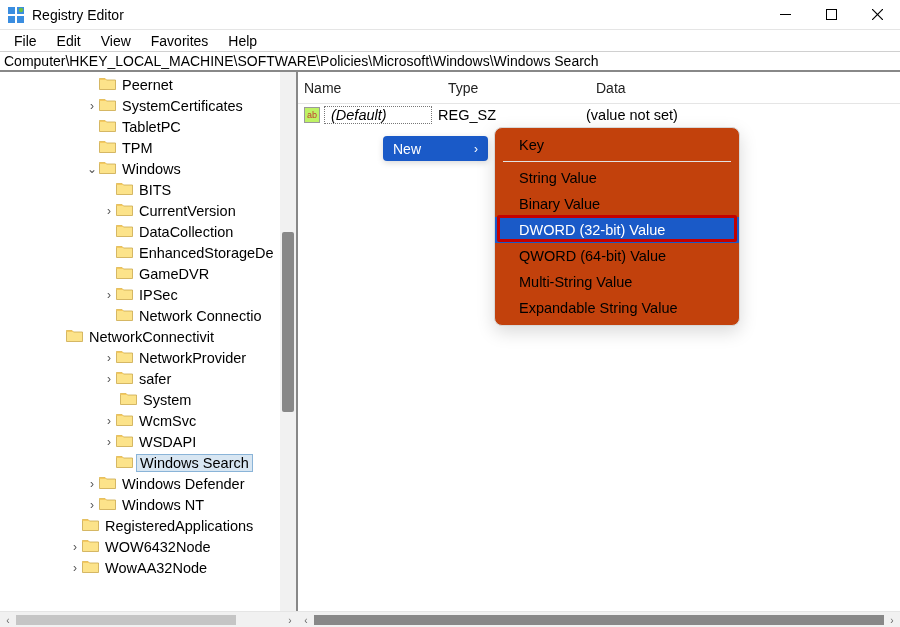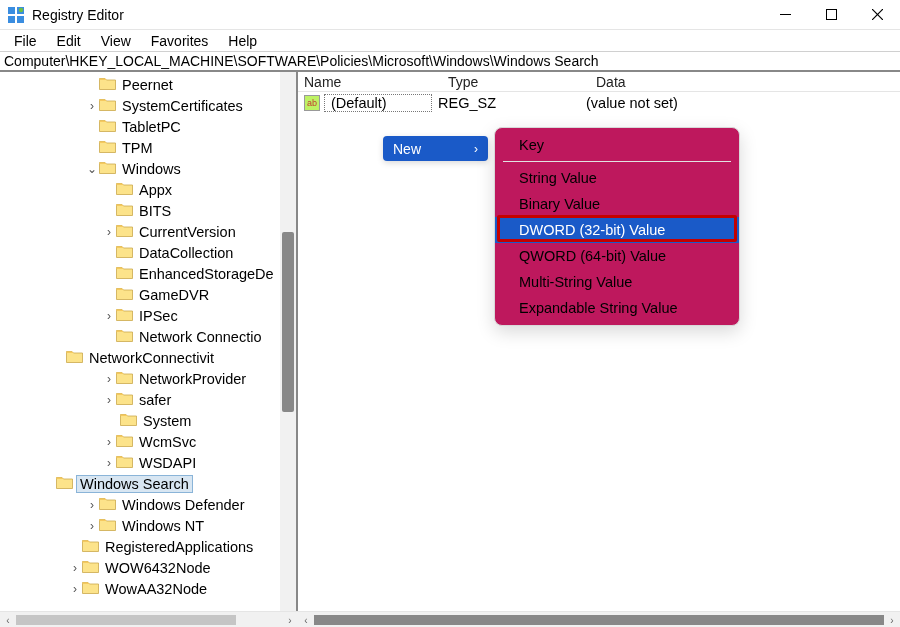--- a/index.html
+++ b/index.html
@@ -29,36 +29,36 @@
   
   .tree { padding-top: 2px; }
   .node { display: flex; align-items: center; height: 21px; white-space: nowrap; }
   .expander { width: 14px; text-align: center; color: #555; font-size: 12px; }
   .expander.blank { visibility: hidden; }
   .folder-icon { width: 17px; height: 14px; margin-right: 4px; }
   .node-label { font-size: 14.5px; color: #000; padding: 0 2px; }
   .node.selected .node-label { background: #d8e6f2; border: 1px solid #8ab4d8; padding: 0 3px; margin-left: -1px; }
 
   
-  .list-header { height: 20px; display: flex; align-items: center; border-bottom: 1px solid #e5e5e5; }
+  .list-header { height: 32px; display: flex; align-items: center; border-bottom: 1px solid #e5e5e5; }
   .col { padding: 0 6px; font-size: 14px; color: #222; }
   .col.name { width: 144px; }
   .col.type { width: 148px; }
   .col.data { flex: 1; }
 
   .list-row { height: 22px; display: flex; align-items: center; }
   .list-row .cell { font-size: 14.5px; padding: 0 6px; }
   .str-icon { width:16px; height:16px; margin: 0 4px 0 6px; display:flex; align-items:center; justify-content:center; border:1px solid #999; background:#bef264; font-size:9px; color:#c04030; line-height:1; }
-  .default-name { border: 1px dotted #777; padding: 0 3px; }
+  .default-name { border: 1px dotted #777; padding: 0 3px; font-style: italic; }
 
   
   .ctx-parent { position: absolute; left: 85px; top: 64px; width: 105px; height: 25px; background: #1a5ac8; border-radius: 4px; display: flex; align-items: center; color: #fff; padding: 0 10px; justify-content: space-between; box-shadow: 0 2px 6px rgba(0,0,0,0.15); }
   .ctx-parent .chev { font-size: 12px; }
 
-  .ctx-menu { position: absolute; left: 196px; top: 55px; width: 246px; background: #be185d; border: 1px solid #d8d8d8; border-radius: 8px; box-shadow: 0 6px 18px rgba(0,0,0,0.15); padding: 4px 0; }
+  .ctx-menu { position: absolute; left: 196px; top: 55px; width: 246px; background: #c2410c; border: 1px solid #d8d8d8; border-radius: 8px; box-shadow: 0 6px 18px rgba(0,0,0,0.15); padding: 4px 0; }
   .ctx-item { height: 26px; display: flex; align-items: center; padding: 0 24px; font-size: 14.5px; color: #000; }
   .ctx-sep { height: 1px; background: #e2e2e2; margin: 3px 8px; }
   .ctx-item.hl-inner { background: #1a5ac8; color: #fff; }
   .ctx-item.hl-border { border: 3px solid #c40000; position:absolute; left:2px; right:2px; top:-2px; height:27px; border-radius:2px; pointer-events:none; }
   .vscroll-pane { position:absolute; right:0; top:0; bottom:0; width:16px; background:#f1f1f1; }
   .vscroll-pane .thumb { position:absolute; left:2px; width:12px; background:#888; border-radius:2px; }
 
   .bottom-scroll { position:absolute; left:0; right:0; bottom:0; height:16px; display:flex; }
   .bottom-scroll .seg { background:#f1f1f1; position:relative; border-top:1px solid #e5e5e5; }
   .bottom-scroll .seg.left { width:298px; }
@@ -153,28 +153,20 @@
               <path d="M0.5 2.5 L6 2.5 L7.5 4 L0.5 4 Z" fill="#f5c95f"></path>
             </svg></span>
           <span class="node-label">Windows</span>
         </div>
         <div class="node" style="padding-left: 102px;">
           <span class="expander blank">·</span>
           <span><svg class="folder-icon" viewBox="0 0 17 14">
               <path d="M0.5 2.5 L6 2.5 L7.5 4 L16.5 4 L16.5 13.5 L0.5 13.5 Z" fill="#fce38a" stroke="#caa84b" stroke-width="0.8"></path>
               <path d="M0.5 2.5 L6 2.5 L7.5 4 L0.5 4 Z" fill="#f5c95f"></path>
             </svg></span>
-          <span class="node-label">Appx</span>
-        </div>
-        <div class="node" style="padding-left: 102px;">
-          <span class="expander blank">·</span>
-          <span><svg class="folder-icon" viewBox="0 0 17 14">
-              <path d="M0.5 2.5 L6 2.5 L7.5 4 L16.5 4 L16.5 13.5 L0.5 13.5 Z" fill="#fce38a" stroke="#caa84b" stroke-width="0.8"></path>
-              <path d="M0.5 2.5 L6 2.5 L7.5 4 L0.5 4 Z" fill="#f5c95f"></path>
-            </svg></span>
           <span class="node-label">BITS</span>
         </div>
         <div class="node" style="padding-left: 102px;">
           <span class="expander">›</span>
           <span><svg class="folder-icon" viewBox="0 0 17 14">
               <path d="M0.5 2.5 L6 2.5 L7.5 4 L16.5 4 L16.5 13.5 L0.5 13.5 Z" fill="#fce38a" stroke="#caa84b" stroke-width="0.8"></path>
               <path d="M0.5 2.5 L6 2.5 L7.5 4 L0.5 4 Z" fill="#f5c95f"></path>
             </svg></span>
           <span class="node-label">CurrentVersion</span>
         </div>
@@ -259,21 +251,21 @@
           <span class="node-label">WcmSvc</span>
         </div>
         <div class="node" style="padding-left: 102px;">
           <span class="expander">›</span>
           <span><svg class="folder-icon" viewBox="0 0 17 14">
               <path d="M0.5 2.5 L6 2.5 L7.5 4 L16.5 4 L16.5 13.5 L0.5 13.5 Z" fill="#fce38a" stroke="#caa84b" stroke-width="0.8"></path>
               <path d="M0.5 2.5 L6 2.5 L7.5 4 L0.5 4 Z" fill="#f5c95f"></path>
             </svg></span>
           <span class="node-label">WSDAPI</span>
         </div>
-        <div class="node selected" style="padding-left: 42px;">
+        <div class="node selected" style="padding-left: 102px;">
           <span class="expander blank">·</span>
           <span><svg class="folder-icon" viewBox="0 0 17 14">
               <path d="M0.5 2.5 L6 2.5 L7.5 4 L16.5 4 L16.5 13.5 L0.5 13.5 Z" fill="#fce38a" stroke="#caa84b" stroke-width="0.8"></path>
               <path d="M0.5 2.5 L6 2.5 L7.5 4 L0.5 4 Z" fill="#f5c95f"></path>
             </svg></span>
           <span class="node-label">Windows Search</span>
         </div>
         <div class="node" style="padding-left: 85px;">
           <span class="expander">›</span>
           <span><svg class="folder-icon" viewBox="0 0 17 14">

